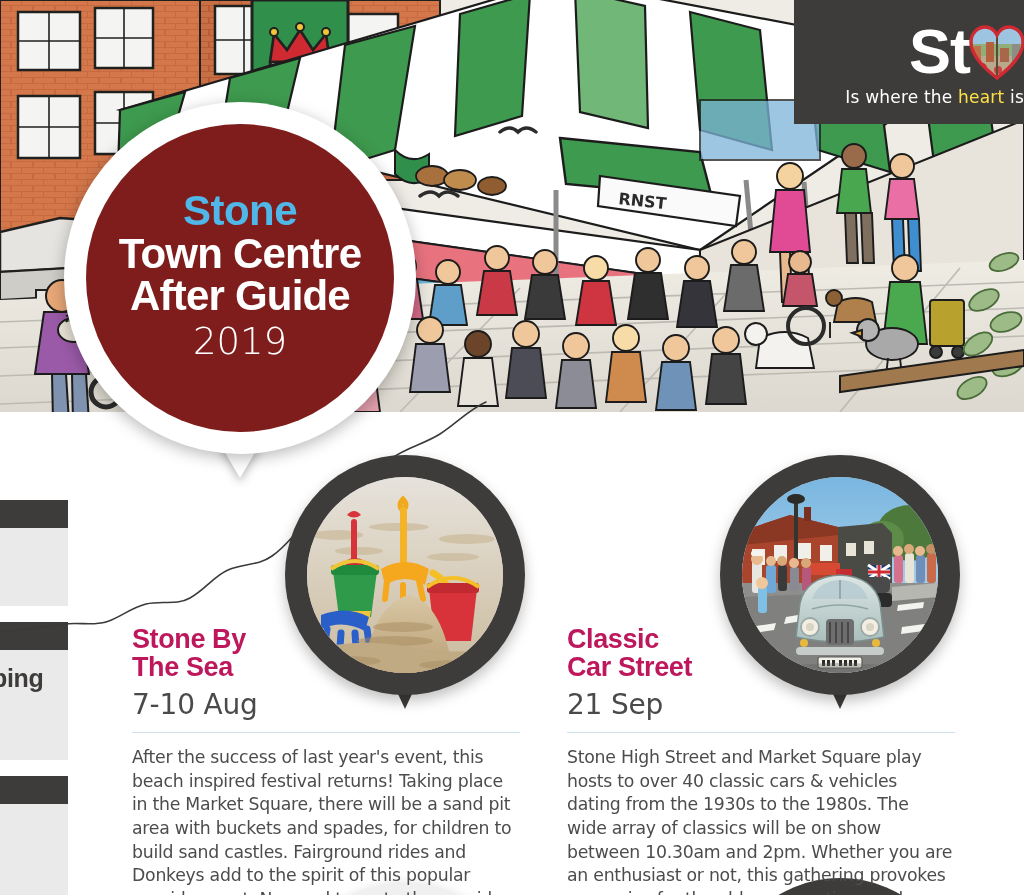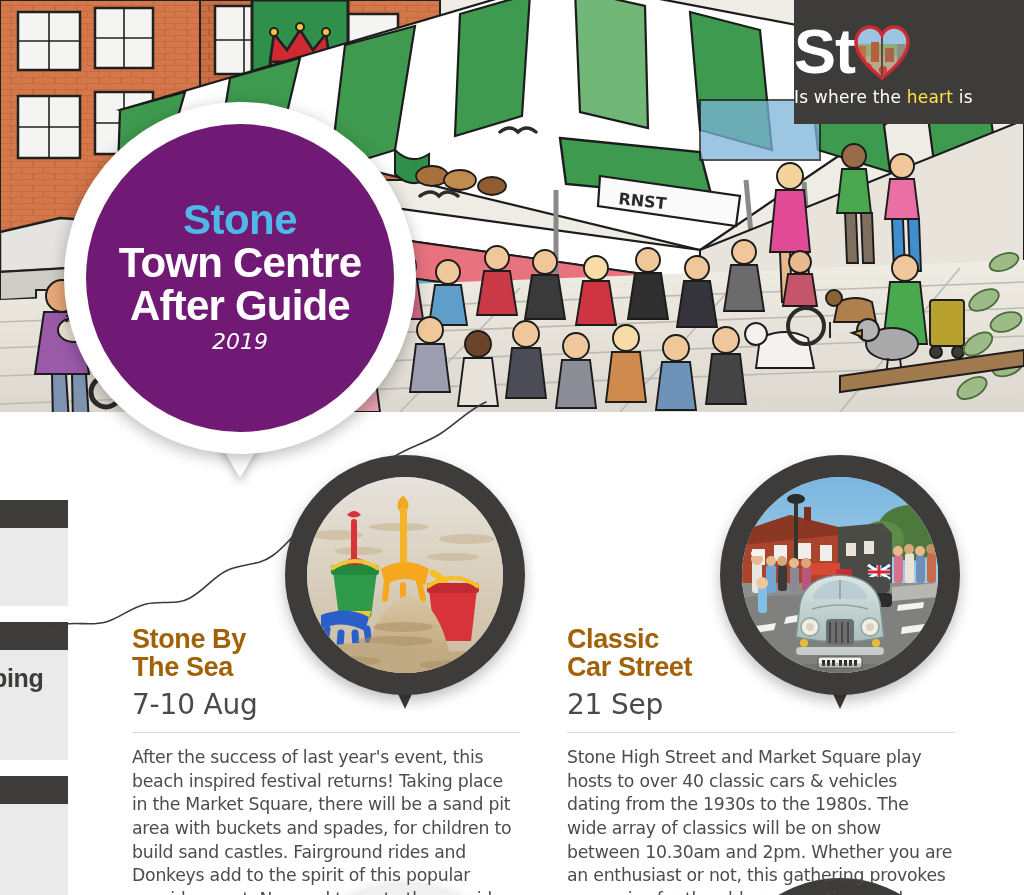--- a/index.html
+++ b/index.html
@@ -9,45 +9,45 @@
   #page { position:relative; width:1024px; height:895px; background:#fff; overflow:hidden; }
 
   
   #header { position:absolute; left:0; top:0; width:1024px; height:412px; overflow:hidden;
             background:#e9e6dd; }
   #header svg { display:block; width:1024px; height:412px; }
 
   
   #logo-box { position:absolute; right:0; top:0; width:230px; height:124px;
               background:#3d3c3a; display:flex; flex-direction:column;
-              align-items:flex-start; justify-content:center; z-index:30; }
+              align-items:flex-end; justify-content:center; z-index:30; }
   #logo-word { position:relative; display:flex; align-items:center;
                color:#ffffff; font-size:63px; font-weight:700; line-height:1;
                letter-spacing:-1px; height:68px; }
   #logo-word .seg { display:inline-block; }
   #logo-heart { position:relative; width:58px; height:58px; margin:0 -2px; top:2px; }
   #logo-heart svg { display:block; width:58px; height:58px; }
   #logo-tag { margin-top:2px; font-size:17px; letter-spacing:.2px; color:#ffffff;
               font-family:"DejaVu Sans", sans-serif; font-weight:400; white-space:nowrap; }
   #logo-tag .red { color:#fde047; font-weight:400; }
 
   
   #title-bubble { position:absolute; left:64px; top:102px; width:352px; height:352px; z-index:25; }
   #title-bubble .ring { position:absolute; inset:0; border-radius:50%;
       background:#ffffff; box-shadow:0 4px 16px rgba(0,0,0,.28); }
   #title-bubble .disc { position:absolute; left:22px; top:22px; width:308px; height:308px;
-      border-radius:50%; background:#701a75;
+      border-radius:50%; background:#7f1d1d;
       display:flex; flex-direction:column; align-items:center; justify-content:center; }
   #title-bubble .tail { position:absolute; left:50%; top:330px; margin-left:-27px;
       width:0; height:0; border-left:27px solid transparent; border-right:27px solid transparent;
       border-top:46px solid #ffffff; filter:drop-shadow(0 5px 4px rgba(0,0,0,.25)); }
   .t-stone { color:#4fb8e8; font-size:42px; font-weight:700; line-height:1.02; letter-spacing:-.5px; }
   .t-l1, .t-l2 { color:#ffffff; font-size:42px; font-weight:700; line-height:1.02; letter-spacing:-.8px; }
-  .t-year { color:#ffffff; font-size:22px; font-weight:300; line-height:1.3; 
-            font-family:"DejaVu Sans", sans-serif;font-style:italic; }
+  .t-year { color:#ffffff; font-size:37px; font-weight:300; line-height:1.3; 
+            font-family:"DejaVu Sans", sans-serif; }
 
   
   #left-panel { position:absolute; left:-70px; top:500px; width:138px; z-index:5; }
   .lp-card { margin-bottom:16px; }
   .lp-bar { height:28px; background:#3d3c3a; }
   .lp-body { background:#eaeaea; height:78px; display:flex; align-items:flex-start;
              padding:14px 0 0 0; }
   .lp-body .lp-text { font-size:25px; color:#3d3c3a; font-weight:600; padding-left:62px;
                       letter-spacing:-.3px; white-space:nowrap; }
   .lp-tall { height:110px; }
@@ -67,21 +67,21 @@
   .badge .bring { position:absolute; inset:0; border-radius:50%; background:#3d3c3a;
                   box-shadow:0 6px 14px rgba(0,0,0,.25); }
   .badge .bphoto { position:absolute; left:22px; top:22px; width:196px; height:196px;
                    border-radius:50%; overflow:hidden; background:#cfcfcf; }
   .badge .bphoto svg { display:block; width:196px; height:196px; }
   .badge .btail { position:absolute; left:50%; margin-left:-13px; top:226px;
                   width:0; height:0; border-left:13px solid transparent;
                   border-right:13px solid transparent; border-top:28px solid #3d3c3a; }
 
   .ev-title { position:absolute; left:12px; top:170px; width:210px;
-              color:#a16207; font-size:27px; font-weight:700; line-height:1.04; letter-spacing:-.4px; }
+              color:#be185d; font-size:27px; font-weight:700; line-height:1.04; letter-spacing:-.4px; }
   .ev-date  { position:absolute; left:12px; top:233px; color:#4a4a4a; font-size:28px;
               font-weight:400; font-family:"DejaVu Sans", sans-serif; letter-spacing:-.2px; }
   .ev-rule  { position:absolute; left:12px; top:277px; width:388px; height:1px;
               background:#cfe3ec; }
   .ev-body  { position:absolute; left:12px; top:291px; width:386px;
               color:#4c4c4c; font-size:17.3px; line-height:1.37; font-weight:400;
               font-family:"DejaVu Sans", sans-serif; letter-spacing:-.25px; }
 
   
   .peek { position:absolute; width:240px; height:240px; border-radius:50%;

